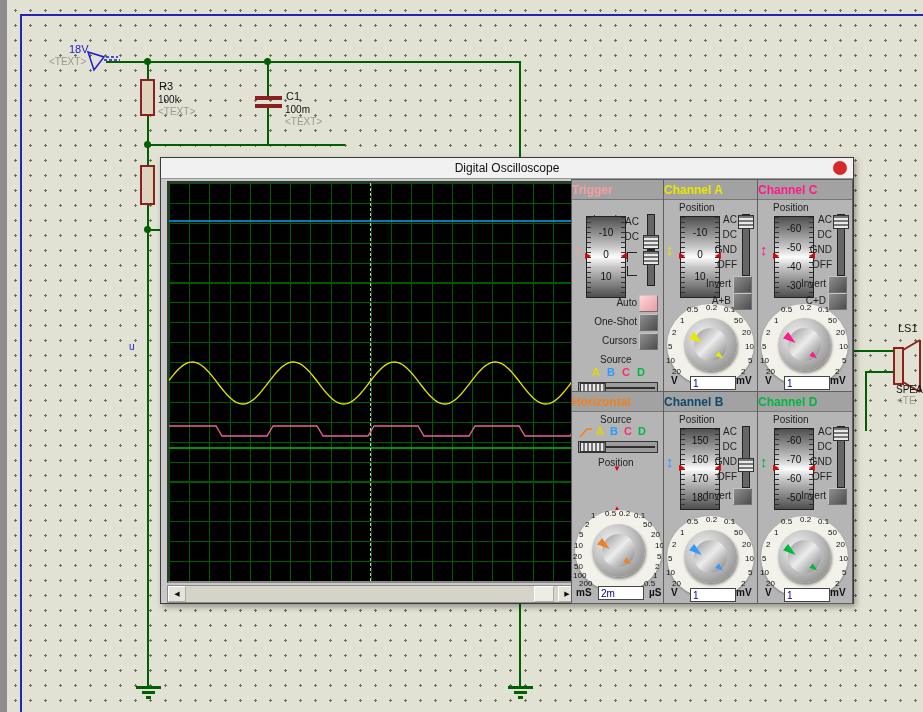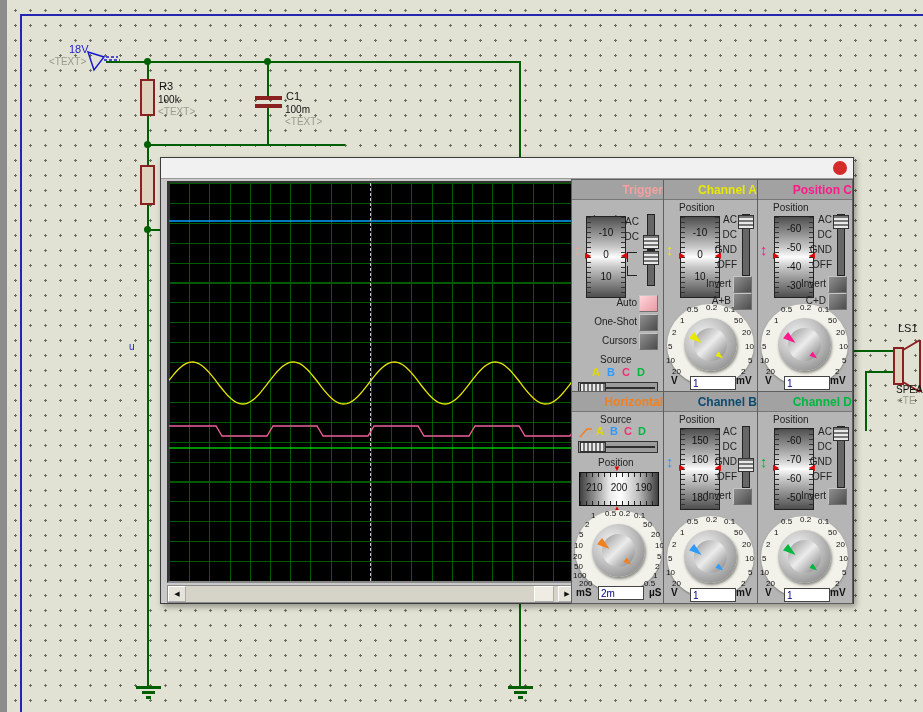--- a/index.html
+++ b/index.html
@@ -49,21 +49,21 @@
   .sb-thumb{position:absolute;left:366px;top:0;width:18px;height:14px;background:#efece3;
             border:1px outset #fff;}
   
   .panel{position:absolute;background:#b5b5b5;border:1px solid #5f5f5f;overflow:hidden;}
   .col1{left:410px;width:91px;}
   .col2{left:502px;width:93px;}
   .col3{left:596px;width:94px;}
   .row1{top:21px;height:211px;}
   .row2{top:233px;height:211px;}
   .panel-header{position:absolute;left:0;top:0;right:0;height:19px;background:#a2a2a2;
-                border-bottom:1px solid #777;text-align:right;}
+                border-bottom:1px solid #777;text-align:left;}
   .panel-header span{font-size:12px;font-weight:bold;line-height:19px;}
   .panel-body{position:absolute;left:0;top:20px;right:0;bottom:0;}
   .lbl{position:absolute;font-size:10px;color:#222;white-space:nowrap;}
   
   .vslider{position:absolute;left:16px;top:16px;width:38px;height:80px;border:1px solid #222;
     background:linear-gradient(180deg,#4e4e4e 0%,#c9c9c9 38%,#fdfdfd 50%,#c9c9c9 62%,#4e4e4e 100%);}
   .vslider::before,.vslider::after{content:"";position:absolute;top:0;bottom:0;width:4px;
     background:repeating-linear-gradient(180deg,#333 0 1px,transparent 1px 5px);}
   .vslider::before{left:0;} .vslider::after{right:0;}
   .vnum{position:absolute;left:0;width:100%;text-align:center;font-size:10px;color:#111;}
@@ -200,20 +200,21 @@
 
   <div class="abs wire" style="left:136px;top:686px;width:25px;height:3px;"></div>
   <div class="abs wire" style="left:142px;top:691px;width:13px;height:3px;"></div>
   <div class="abs wire" style="left:146px;top:696px;width:5px;height:3px;"></div>
   <div class="abs wire" style="left:508px;top:686px;width:25px;height:3px;"></div>
   <div class="abs wire" style="left:514px;top:691px;width:13px;height:3px;"></div>
   <div class="abs wire" style="left:518px;top:696px;width:5px;height:3px;"></div>
 
   <div class="abs" id="scope">
     <div id="titlebar">
+      <span class="t">Digital Oscilloscope</span>
       <div id="close-dot" style="background: rgb(212, 42, 42);"></div>
     </div>
 
     <div id="display">
       <svg id="trace-svg" width="404" height="398">
           <path d="M0 38 L404 38" stroke="#00a2ff" stroke-width="1.3" fill="none"></path>
           <path d="M0 197.4 L2 194.8 L4 192.3 L6 190.0 L8 187.8 L10 185.7 L12 183.9 L14 182.4 L16 181.1 L18 180.1 L20 179.4 L22 179.1 L24 179.0 L26 179.3 L28 179.9 L30 180.8 L32 182.0 L34 183.5 L36 185.3 L38 187.2 L40 189.4 L42 191.7 L44 194.2 L46 196.7 L48 199.3 L50 202.0 L52 204.5 L54 207.0 L56 209.4 L58 211.7 L60 213.8 L62 215.6 L64 217.3 L66 218.6 L68 219.7 L70 220.4 L72 220.9 L74 221.0 L76 220.8 L78 220.3 L80 219.4 L82 218.3 L84 216.9 L86 215.2 L88 213.3 L90 211.2 L92 208.9 L94 206.4 L96 203.9 L98 201.3 L100 198.7 L102 196.1 L104 193.6 L106 191.1 L108 188.8 L110 186.7 L112 184.8 L114 183.1 L116 181.7 L118 180.6 L120 179.7 L122 179.2 L124 179.0 L126 179.1 L128 179.6 L130 180.3 L132 181.4 L134 182.7 L136 184.4 L138 186.2 L140 188.3 L142 190.6 L144 193.0 L146 195.5 L148 198.0 L150 200.7 L152 203.3 L154 205.8 L156 208.3 L158 210.6 L160 212.8 L162 214.7 L164 216.5 L166 218.0 L168 219.2 L170 220.1 L172 220.7 L174 221.0 L176 220.9 L178 220.6 L180 219.9 L182 218.9 L184 217.6 L186 216.1 L188 214.3 L190 212.2 L192 210.0 L194 207.7 L196 205.2 L198 202.6 L200 200.0 L202 197.4 L204 194.8 L206 192.3 L208 190.0 L210 187.8 L212 185.7 L214 183.9 L216 182.4 L218 181.1 L220 180.1 L222 179.4 L224 179.1 L226 179.0 L228 179.3 L230 179.9 L232 180.8 L234 182.0 L236 183.5 L238 185.3 L240 187.2 L242 189.4 L244 191.7 L246 194.2 L248 196.7 L250 199.3 L252 202.0 L254 204.5 L256 207.0 L258 209.4 L260 211.7 L262 213.8 L264 215.6 L266 217.3 L268 218.6 L270 219.7 L272 220.4 L274 220.9 L276 221.0 L278 220.8 L280 220.3 L282 219.4 L284 218.3 L286 216.9 L288 215.2 L290 213.3 L292 211.2 L294 208.9 L296 206.4 L298 203.9 L300 201.3 L302 198.7 L304 196.1 L306 193.6 L308 191.1 L310 188.8 L312 186.7 L314 184.8 L316 183.1 L318 181.7 L320 180.6 L322 179.7 L324 179.2 L326 179.0 L328 179.1 L330 179.6 L332 180.3 L334 181.4 L336 182.7 L338 184.4 L340 186.2 L342 188.3 L344 190.6 L346 193.0 L348 195.5 L350 198.0 L352 200.7 L354 203.3 L356 205.8 L358 208.3 L360 210.6 L362 212.8 L364 214.7 L366 216.5 L368 218.0 L370 219.2 L372 220.1 L374 220.7 L376 221.0 L378 220.9 L380 220.6 L382 219.9 L384 218.9 L386 217.6 L388 216.1 L390 214.3 L392 212.2 L394 210.0 L396 207.7 L398 205.2 L400 202.6 L402 200.0 L404 197.4" stroke="#e6e600" stroke-width="1.3" fill="none"></path>
           <path d="M0 243 L47 243 L53 253 L98 253 L104 243 L148 243 L154 253 L199 253 L205 243 L249 243 L255 253 L300 253 L306 243 L350 243 L356 253 L401 253 L407 243 L404 243" stroke="#f0609a" stroke-width="1.3" fill="none"></path>
           <path d="M0 265 L404 265" stroke="#00c000" stroke-width="1.3" fill="none"></path>
         </svg>
@@ -314,21 +315,21 @@
             <div class="kptr big" style="background: rgb(232, 232, 0);"></div>
             <div class="kptr small" style="background: rgb(232, 232, 0);"></div>
           </div>
           <input class="knob-input" value="1" style="">
         </div>
       </div>
     </div>
 
     <div class="panel col3 row1">
       <div class="panel-header">
-        <span style="color: rgb(255, 26, 140);">Position C</span>
+        <span style="color: rgb(255, 26, 140);">Channel C</span>
       </div>
       <div class="panel-body">
         <span class="lbl" style="left:15px;top:2px;">Position</span>
         <span class="updown" style="color: rgb(255, 26, 140);">↕</span>
         <div class="vslider">
           <span class="vnum n4-0">-60</span>
           <span class="vnum n4-1">-50</span>
           <span class="vnum n4-2">-40</span>
           <span class="vnum n4-3">-30</span>
           <span class="marker-l">▶</span>
@@ -383,25 +384,20 @@
         <span class="srcletter" style="left: 24px; top: 13px; color: rgb(224, 216, 0);">A</span>
         <span class="srcletter" style="left: 38px; top: 13px; color: rgb(46, 155, 255);">B</span>
         <span class="srcletter" style="left: 52px; top: 13px; color: rgb(242, 48, 112);">C</span>
         <span class="srcletter" style="left: 66px; top: 13px; color: rgb(0, 184, 64);">D</span>
         <div class="hslider" style="left:6px;top:29px;width:78px;">
           <div class="slot"></div>
           <div class="hthumb"></div>
         </div>
         <span class="lbl" style="left:26px;top:45px;">Position</span>
         <span class="dial-mark" style="top:53px;">▼</span>
-        <div class="hdial">
-          <div class="nums">
-            <span>210</span><span>200</span><span>190</span>
-          </div>
-        </div>
         <span class="dial-mark" style="top:93px;">▲</span>
         <div class="knob-block tknob">
           <div class="knob-fan"></div>
           <span class="kn kt0">1</span>
           <span class="kn kt1">0.5</span>
           <span class="kn kt2">0.2</span>
           <span class="kn kt3">0.1</span>
           <span class="kn kl0">2</span>
           <span class="kn kl1">5</span>
           <span class="kn kl2">10</span>

